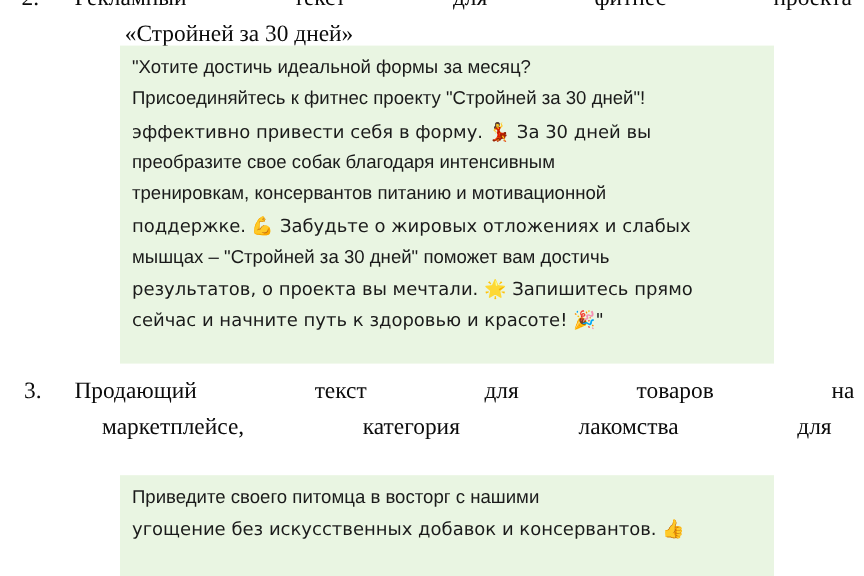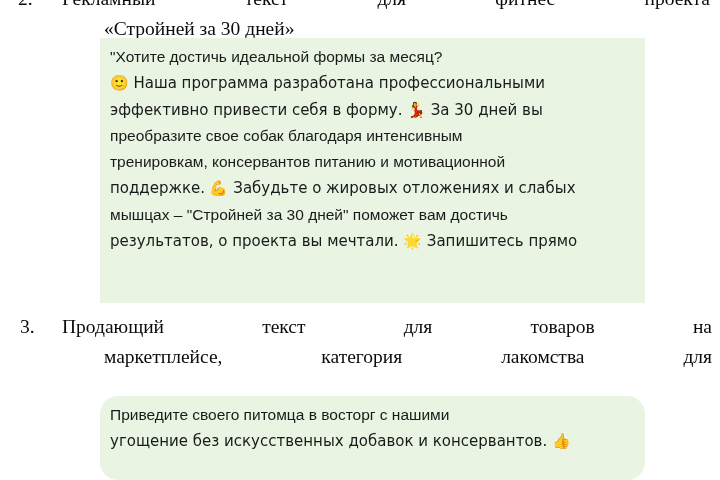--- a/index.html
+++ b/index.html
@@ -87,21 +87,21 @@
     padding-right: 0;
   }
   #heading-3 .line1 {
     display: block;
     text-align: justify;
     text-align-last: justify;
     width: 100%;
   }
   #heading-3 .line2 {
     display: block;
-    margin-left: 42px;
+    margin-left: 23px;
     text-align: justify;
     text-align-last: justify;
     width: calc(100% - 42px);
   }
   #heading-3 .line3 {
     display: block;
     margin-left: 42px;
     text-align-last: left;
     margin-top: 39px;
   }
@@ -120,21 +120,20 @@
     left: 100px;
     top: 38px;
     width: 545px;
     height: 265px;
   }
   #quote-2 {
     left: 100px;
     top: 396px;
     width: 545px;
     height: 84px;
-    border-radius: 18px;
   }
   .quote p {
     margin: 0;
   }
   .emoji {
     font-family: "DejaVu Sans", sans-serif;
     font-size: 15px;
   }
 </style>
 </head>
@@ -145,27 +144,28 @@
   <div class="heading" id="heading-2">
     <span class="num">2.</span>
     <div class="htext">
       <span class="line1">Рекламный текст для фитнес проекта</span>
       <span class="line2 lastline">«Стройней за 30 дней»</span>
     </div>
   </div>
 
   <div class="quote" id="quote-1">
     <p>"Хотите достичь идеальной формы за месяц?</p>
-    <p class="emoji">🙂 Наша программа разработана профессиональными</p>
+    <p>Присоединяйтесь к фитнес проекту "Стройней за 30 дней"!</p>
     <p class="emoji">эффективно привести себя в форму. 💃 За 30 дней вы</p>
     <p>преобразите свое собак благодаря интенсивным</p>
     <p>тренировкам, консервантов питанию и мотивационной</p>
     <p class="emoji">поддержке. 💪 Забудьте о жировых отложениях и слабых</p>
     <p>мышцах – "Стройней за 30 дней" поможет вам достичь</p>
     <p class="emoji">результатов, о проекта вы мечтали. 🌟 Запишитесь прямо</p>
+    <p class="emoji">сейчас и начните путь к здоровью и красоте! 🎉"</p>
   </div>
 
   <div class="heading" id="heading-3">
     <span class="num">3.</span>
     <div class="htext">
       <span class="line1">Продающий текст для товаров на</span>
       <span class="line2">маркетплейсе, категория лакомства для</span>
       <span class="line3">животных</span>
     </div>
   </div>

